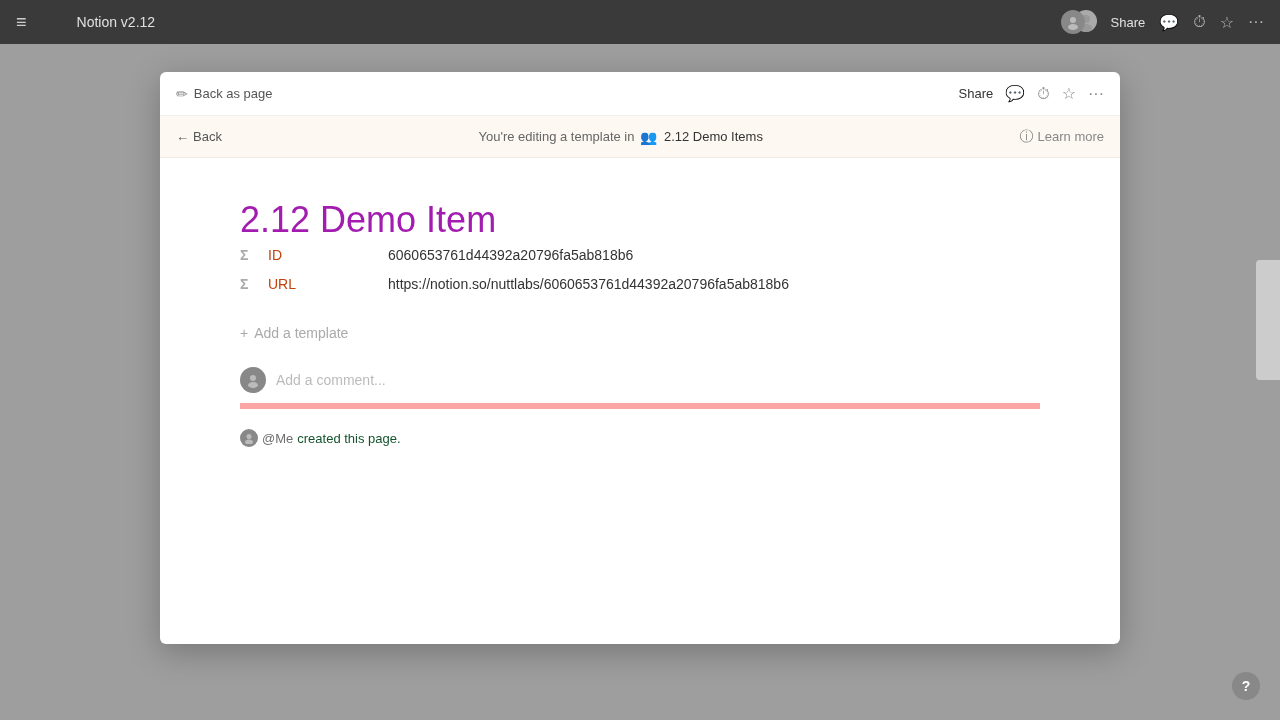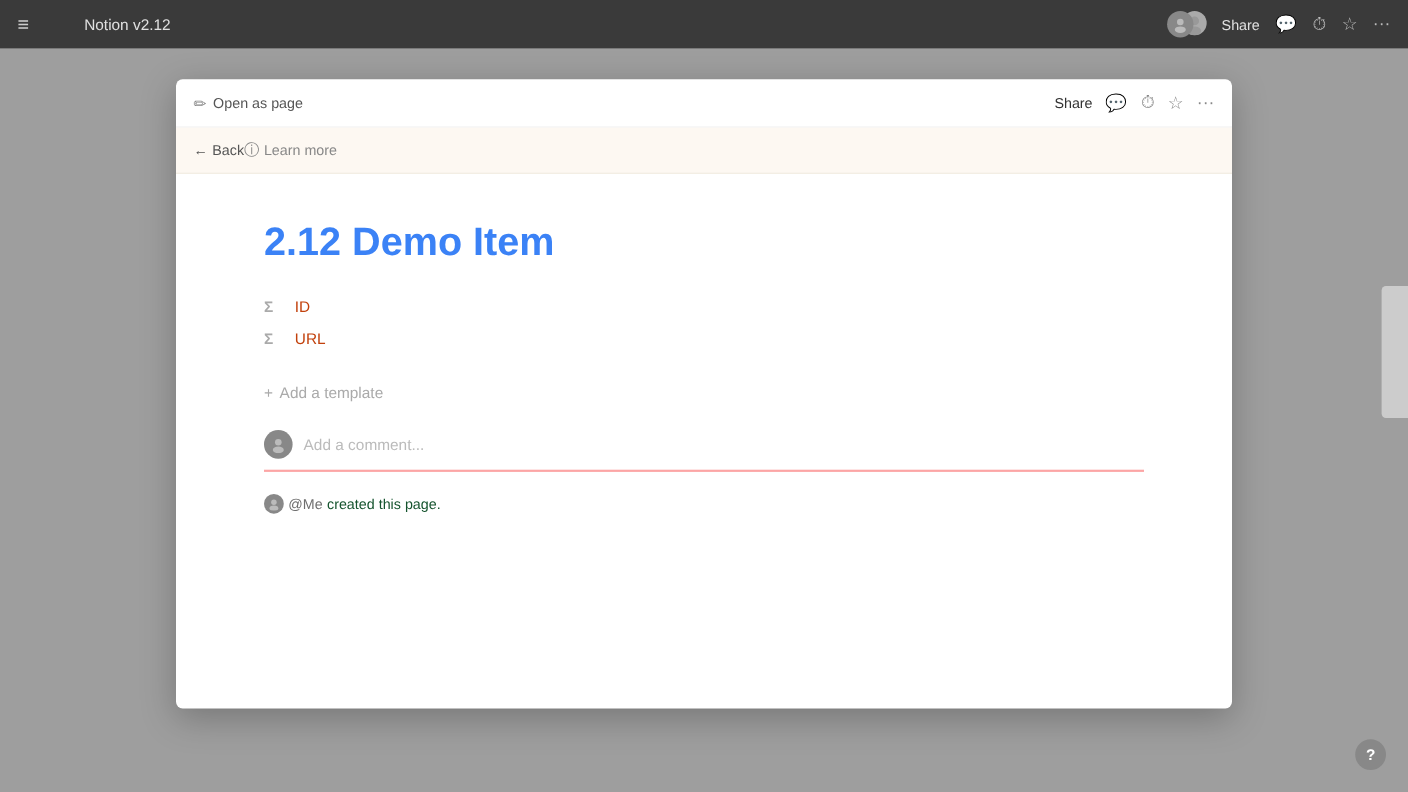--- a/index.html
+++ b/index.html
@@ -186,23 +186,22 @@
     
     .modal-content {
       flex: 1;
       padding: 40px 80px;
       overflow-y: auto;
     }
 
     
     .page-title {
       font-size: 36px;
-      font-weight: 700;
-      color: #3b82f6;
-      margin-bottom: 24px;
+      font-weight: 400;
+      color: #a21caf;
       line-height: 1.2;
     }
 
     
     .properties-section {
       margin-bottom: 20px;
     }
     .property-row {
       display: flex;
       align-items: center;
@@ -242,21 +241,21 @@
     
     .comment-section {
       margin-top: 20px;
       margin-bottom: 16px;
     }
     .comment-input-row {
       display: flex;
       align-items: center;
       gap: 10px;
       padding-bottom: 10px;
-      border-bottom: 2px solid #fca5a5;
+      border-bottom: 6px solid #fca5a5;
     }
     .comment-avatar {
       width: 26px;
       height: 26px;
       border-radius: 50%;
       background: #888;
       display: flex;
       align-items: center;
       justify-content: center;
       font-size: 10px;
@@ -358,56 +357,63 @@
 
 <div class="bg-overlay"></div>
 
 <div class="right-partial" style="top: 260px; transform: none;"></div>
 
 <div class="modal">
 
   <div class="modal-topbar">
     <div class="modal-open-as-page">
       <span class="modal-open-as-page-icon">✏</span>
-      <span>Open as page</span>
+      <span>Back as page</span>
     </div>
     <div class="modal-topbar-right">
       <span class="modal-share-btn">Share</span>
       <span class="modal-icon-btn">💬</span>
       <span class="modal-icon-btn">⏱</span>
       <span class="modal-icon-btn">☆</span>
       <span class="modal-icon-btn">···</span>
     </div>
   </div>
 
   <div class="template-bar">
     <div class="back-btn">
       <span>←</span>
       <span>Back</span>
     </div>
+    <div class="template-info">
+      <span>You're editing a template in</span>
+      <span class="template-db-icon">👥</span>
+      <span class="template-db-name">2.12 Demo Items</span>
+    </div>
     <div class="learn-more">
       <span class="learn-more-icon">ⓘ</span>
       <span>Learn more</span>
     </div>
   </div>
 
   <div class="modal-content">
 
     <h1 class="page-title">2.12 Demo Item</h1>
 
     <div class="properties-section">
 
       <div class="property-row">
         <span class="property-icon">Σ</span>
         <span class="property-label">ID</span>
+        <span class="property-value">6060653761d44392a20796fa5ab818b6</span>
       </div>
 
       <div class="property-row">
         <span class="property-icon">Σ</span>
         <span class="property-label">URL</span>
+        <span class="property-value">https://notion.so/nuttlabs/6060653761d44392a20796fa5ab818b6</span>
       </div>
 
     </div>
 
     <div class="add-property">
       <span>+</span>
       <span>Add a template</span>
     </div>
 
     <div class="comment-section">

